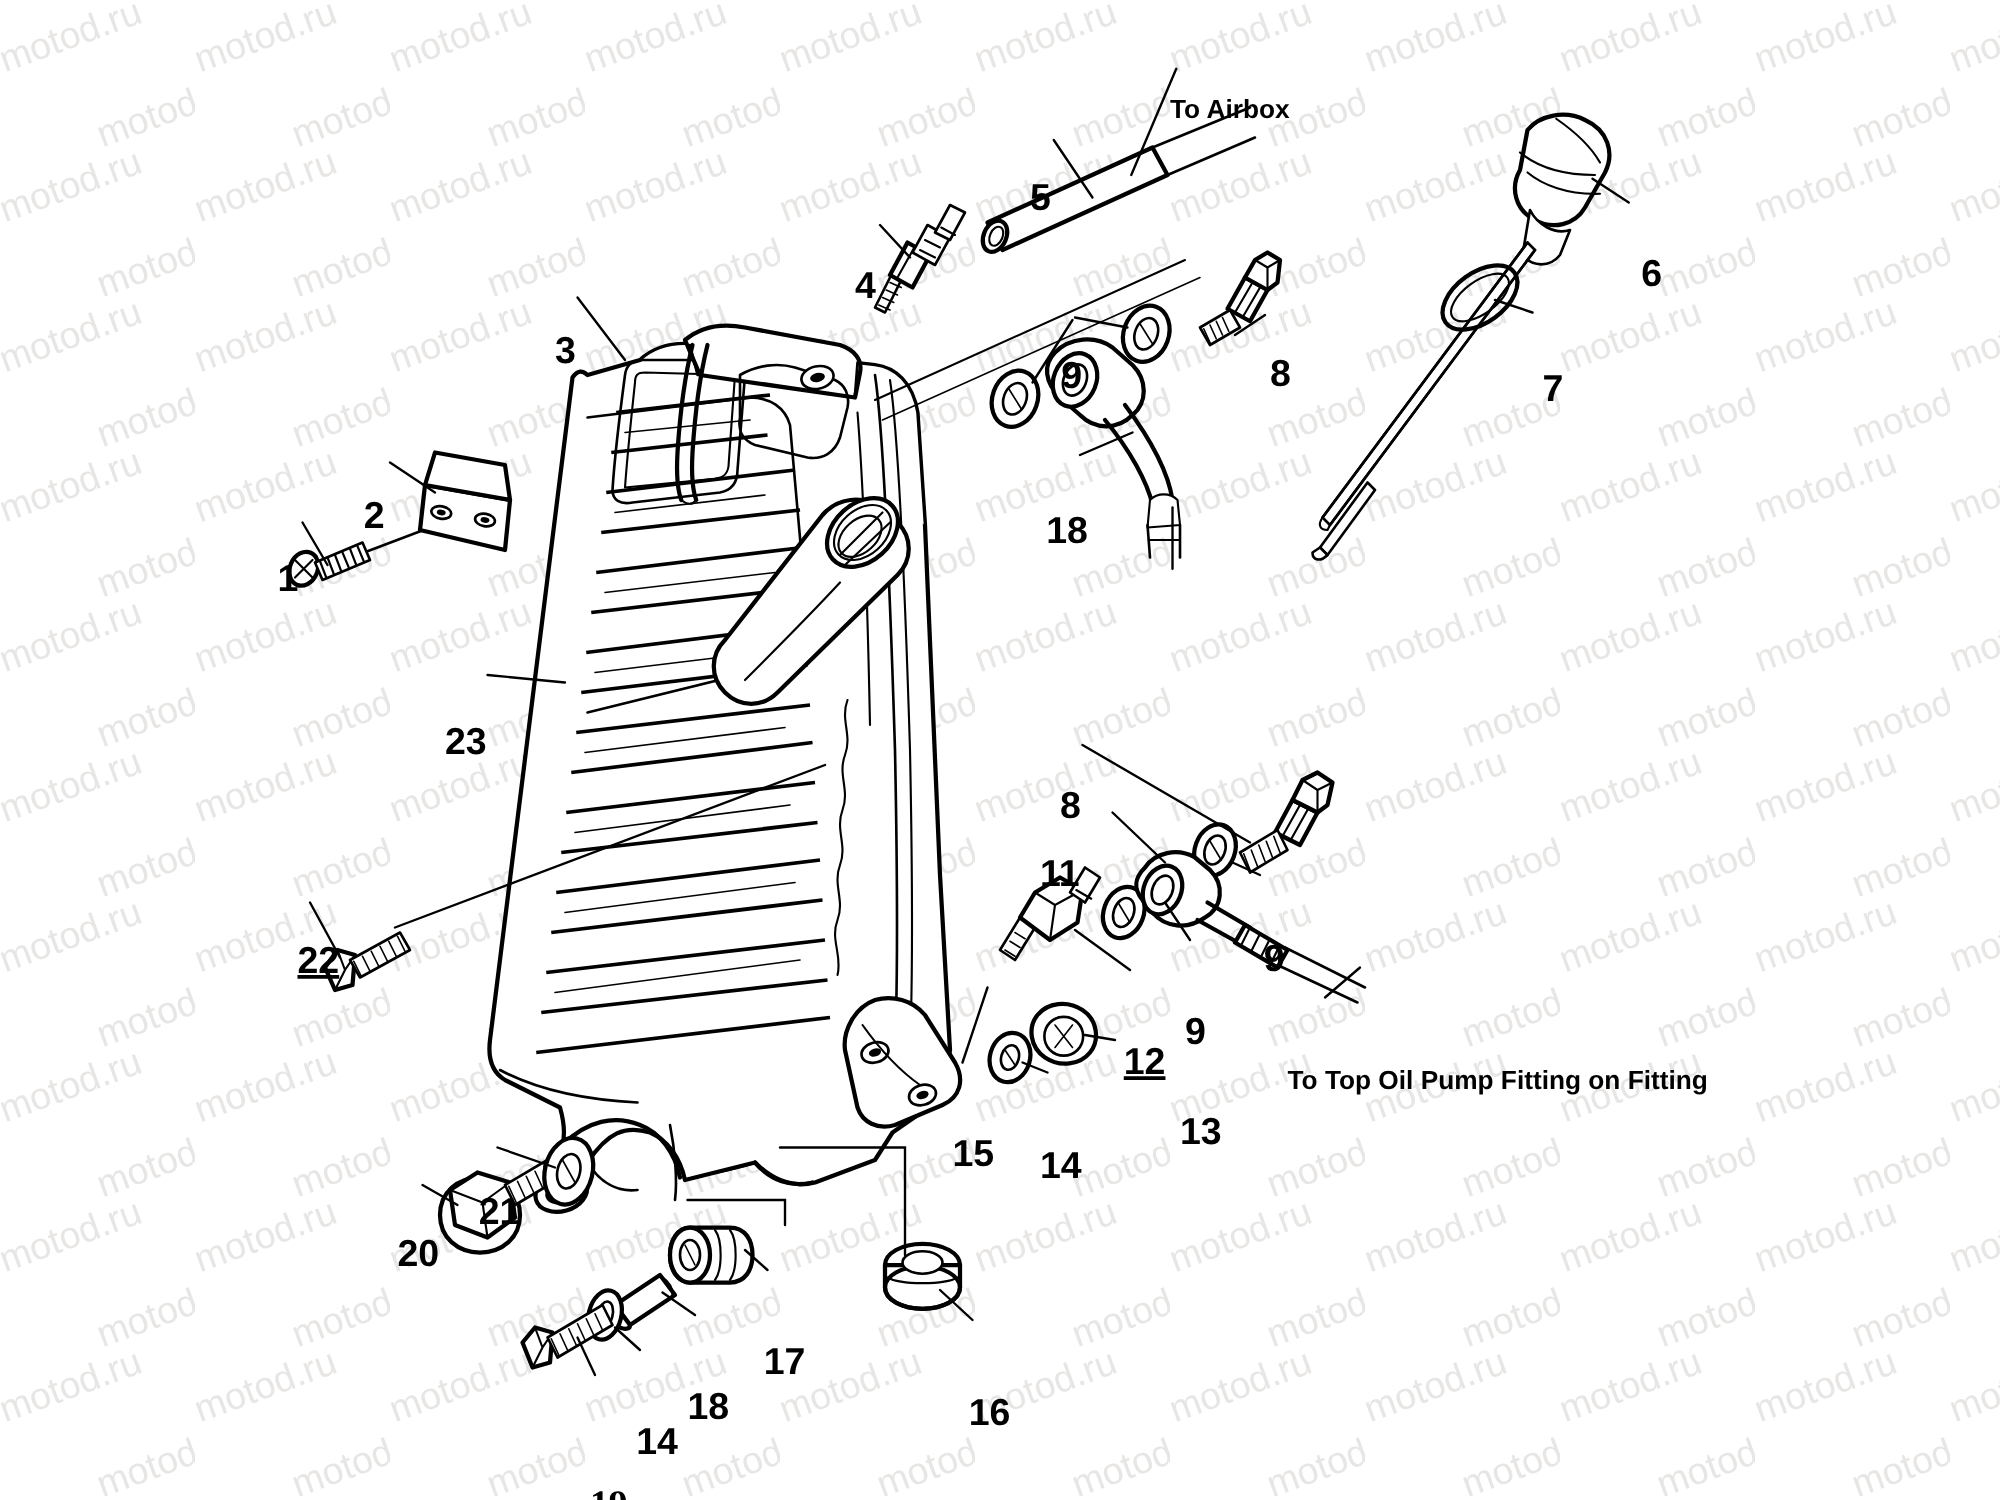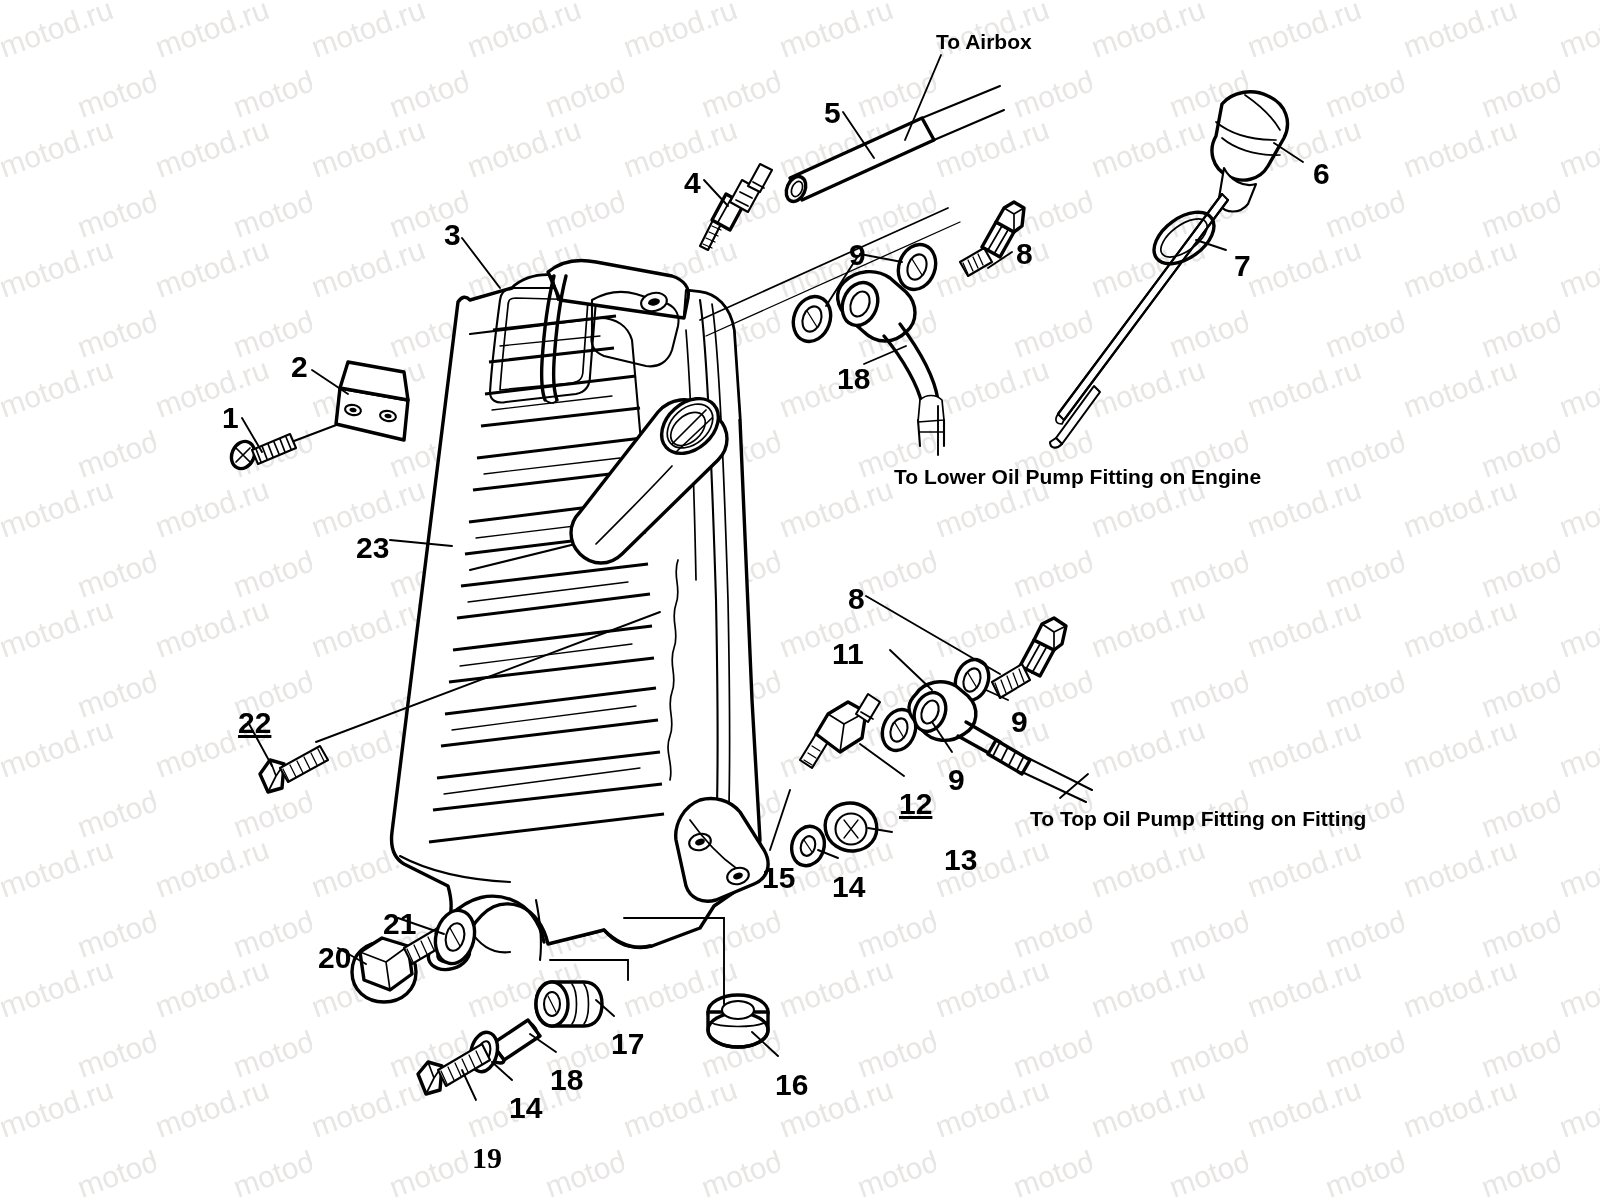--- a/index.html
+++ b/index.html
@@ -27,21 +27,21 @@
   .ln{ fill:none; stroke:#000; stroke-width:2.1; stroke-linecap:round; stroke-linejoin:round; }
   .ln-thin{ fill:none; stroke:#000; stroke-width:1.7; stroke-linecap:round; stroke-linejoin:round; }
   .ln-hair{ fill:none; stroke:#000; stroke-width:1.3; stroke-linecap:round; }
   .ln-heavy{ fill:none; stroke:#000; stroke-width:3.4; stroke-linecap:round; stroke-linejoin:round; }
   .ln-rib{ fill:none; stroke:#000; stroke-width:3.0; stroke-linecap:butt; }
   .leader{ fill:none; stroke:#000; stroke-width:1.9; stroke-linecap:round; }
   .fillw{ fill:#fff; }
   .fillk{ fill:#000; }
 
   
-  #labels{ position:absolute; inset:0; z-index:3; }
+  #labels{ position:absolute; inset:0; z-index:3;margin-top:46px; }
   .num{
     position:absolute;
     font-family:"Liberation Sans", sans-serif;
     font-weight:bold;
     font-size:30px;
     color:#000;
     line-height:1;
     white-space:nowrap;
     user-select:none;
   }
@@ -576,21 +576,20 @@
         <path class="leader" d="M 390,540 L 452,546"></path>
         <path class="leader" d="M 316,742 L 660,612"></path>
       </g>
 
     </svg>
   </div>
 
   <div id="labels">
 
     <div class="note" style="left:936px; top:31px;">To Airbox</div>
-    <div class="note" style="left:894px; top:466px;">To Lower Oil Pump Fitting on Engine</div>
     <div class="note" style="left:1030px; top:808px;">To Top Oil Pump Fitting on Fitting</div>
 
     <div class="num" style="left:222px; top:403px;">1</div>
     <div class="num" style="left:291px; top:352px;">2</div>
     <div class="num" style="left:444px; top:220px;">3</div>
     <div class="num" style="left:684px; top:168px;">4</div>
     <div class="num" style="left:824px; top:98px;">5</div>
     <div class="num" style="left:1313px; top:159px;">6</div>
     <div class="num" style="left:1234px; top:251px;">7</div>
     <div class="num" style="left:1016px; top:239px;">8</div>

